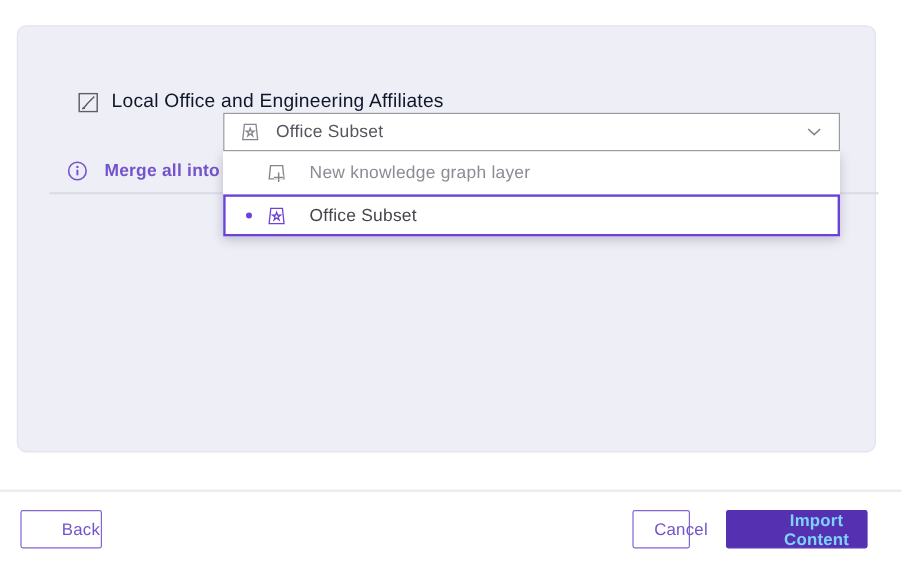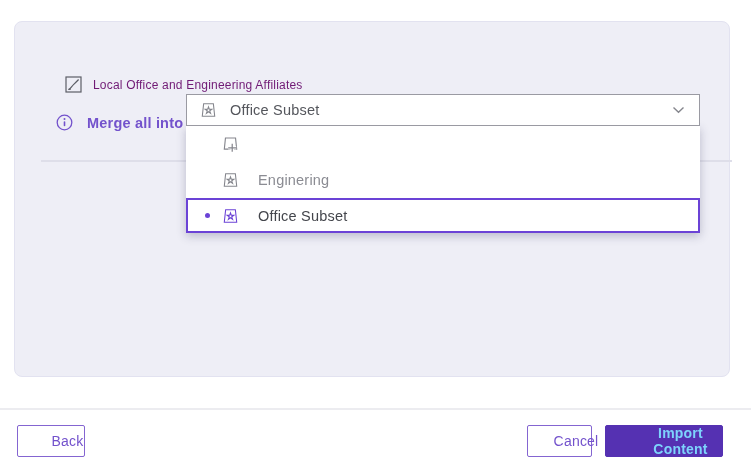--- a/index.html
+++ b/index.html
@@ -8,22 +8,22 @@
     font-family:"Liberation Sans",sans-serif;overflow:hidden;
     -webkit-font-smoothing:antialiased;color:#55575e;
   }
   
   .panel{
     position:absolute;left:14px;top:21px;width:716px;height:356px;
     background:#eeeef6;border:1px solid #e2e2f0;border-radius:8px;
     box-sizing:border-box;
   }
   .source-row{position:absolute;left:50px;top:54px;display:flex;align-items:center;gap:11px;}
-  .source-row .label{font-size:12px;color:#701a75;letter-spacing:.2px;}
-  .merge-row{position:absolute;left:41px;top:92px;display:flex;align-items:center;gap:14px;}
+  .source-row .label{font-size:16px;color:#0f172a;letter-spacing:.2px;}
+  .merge-row{position:absolute;left:41px;top:112px;display:flex;align-items:center;gap:14px;}
   .merge-row .label{font-size:14.5px;font-weight:bold;color:#7352cc;letter-spacing:.2px;}
   .panel-divider{
     position:absolute;left:26px;top:138px;width:691px;height:2px;
     background:#dedee9;z-index:1;
   }
   
   .select-box{
     position:absolute;left:186px;top:94px;width:514px;height:32px;box-sizing:border-box;
     background:#ffffff;border:1px solid #9a9aa2;display:flex;align-items:center;
     padding:0 14px 0 12px;gap:12px;z-index:3;cursor:pointer;
@@ -53,21 +53,21 @@
   .ic-accent{color:#7352cc;}
   
   .footer-divider{position:absolute;left:0;top:408px;width:751px;height:2px;background:#ececf0;}
   .btn{
     position:absolute;top:425px;height:32px;box-sizing:border-box;border-radius:2px;
     font-family:"Liberation Sans",sans-serif;font-size:14px;letter-spacing:.2px;
     display:flex;align-items:center;justify-content:center;cursor:pointer;padding-left:39px;
   }
   .btn-outline{background:#ffffff;border:1px solid #8465d1;color:#7352cc;}
   .btn-back{left:17px;width:68px;}
-  .btn-cancel{left:527px;width:65px;}
+  .btn-cancel{left:527px;width:48px;}
   .btn-primary{left:605px;width:118px;background:#5531b2;border:1px solid #5531b2;color:#7dd3fc;font-weight:bold;}
 </style>
 </head>
 <body>
 
 <div class="panel">
 
   <div class="source-row">
     <span class="icon ic-dark">
       <svg width="17" height="17" viewBox="0 0 17 17" fill="none" stroke="currentColor" stroke-width="1.2">
@@ -111,31 +111,23 @@
 <div class="menu">
 
   <div class="option">
     <span class="icon ic-gray">
       <svg width="19" height="19" viewBox="0 0 20 20" fill="none">
         <path d="M4.7 3.2 L15.3 3.2 L16.5 14.8 L3.5 14.8 Z" stroke="currentColor" stroke-width="1.2"></path>
         <path d="M11.8 9.3 V17.6 M7.6 13.5 H16" stroke="#ffffff" stroke-width="3.6"></path>
         <path d="M11.8 9.3 V17.6 M7.6 13.5 H16" stroke="currentColor" stroke-width="1.3"></path>
       </svg>
     </span>
+    <span class="label">New knowledge graph layer</span>
   </div>
 
-  <div class="option">
-    <span class="icon ic-gray">
-      <svg width="19" height="18" viewBox="0 0 20 20" fill="none" stroke="currentColor" stroke-width="1.2">
-        <path d="M4.6 3 L15.4 3 L16.9 17 L3.1 17 Z"></path>
-        <path d="M10 6.5 L10.9 9.2 H13.7 L11.4 10.9 L12.3 13.6 L10 11.9 L7.7 13.6 L8.6 10.9 L6.3 9.2 H9.1 Z"></path>
-      </svg>
-    </span>
-    <span class="label">Enginering</span>
-  </div>
 
   <div class="option selected">
     <span class="bullet"></span>
     <span class="icon ic-purple">
       <svg width="19" height="18" viewBox="0 0 20 20" fill="none" stroke="currentColor" stroke-width="1.2">
         <path d="M4.6 3 L15.4 3 L16.9 17 L3.1 17 Z"></path>
         <path d="M10 6.5 L10.9 9.2 H13.7 L11.4 10.9 L12.3 13.6 L10 11.9 L7.7 13.6 L8.6 10.9 L6.3 9.2 H9.1 Z"></path>
       </svg>
     </span>
     <span class="label">Office Subset</span>

